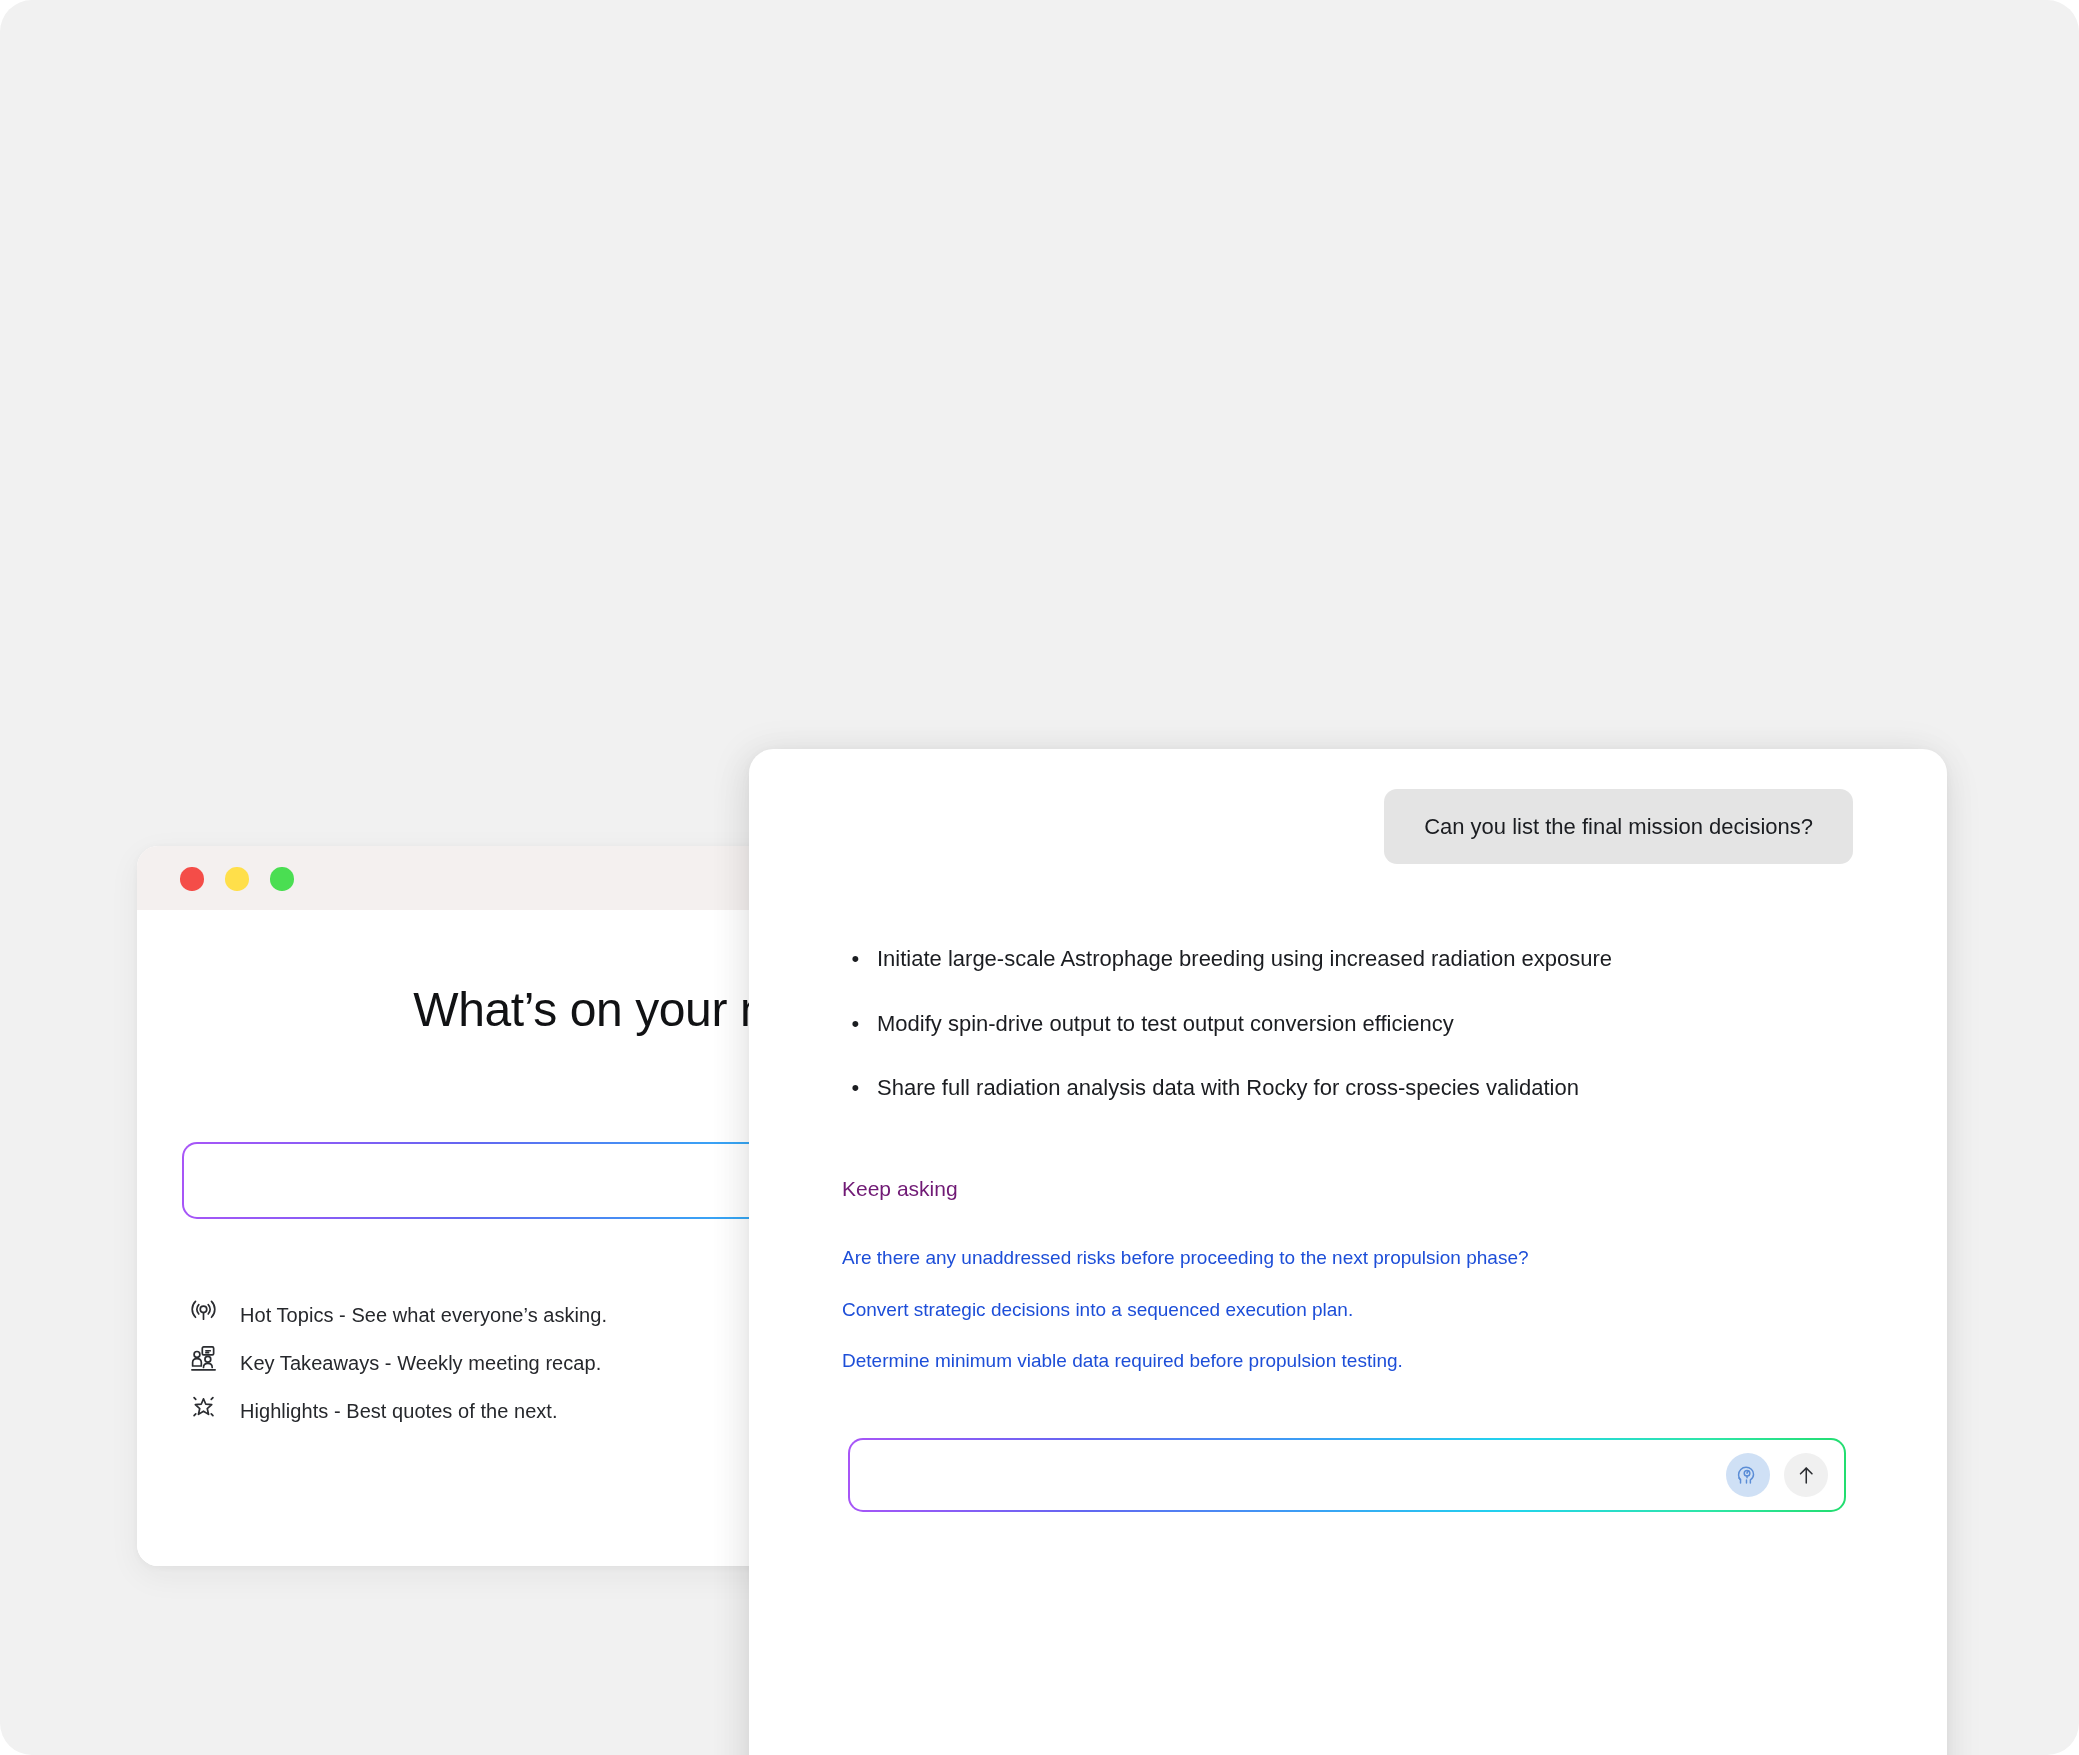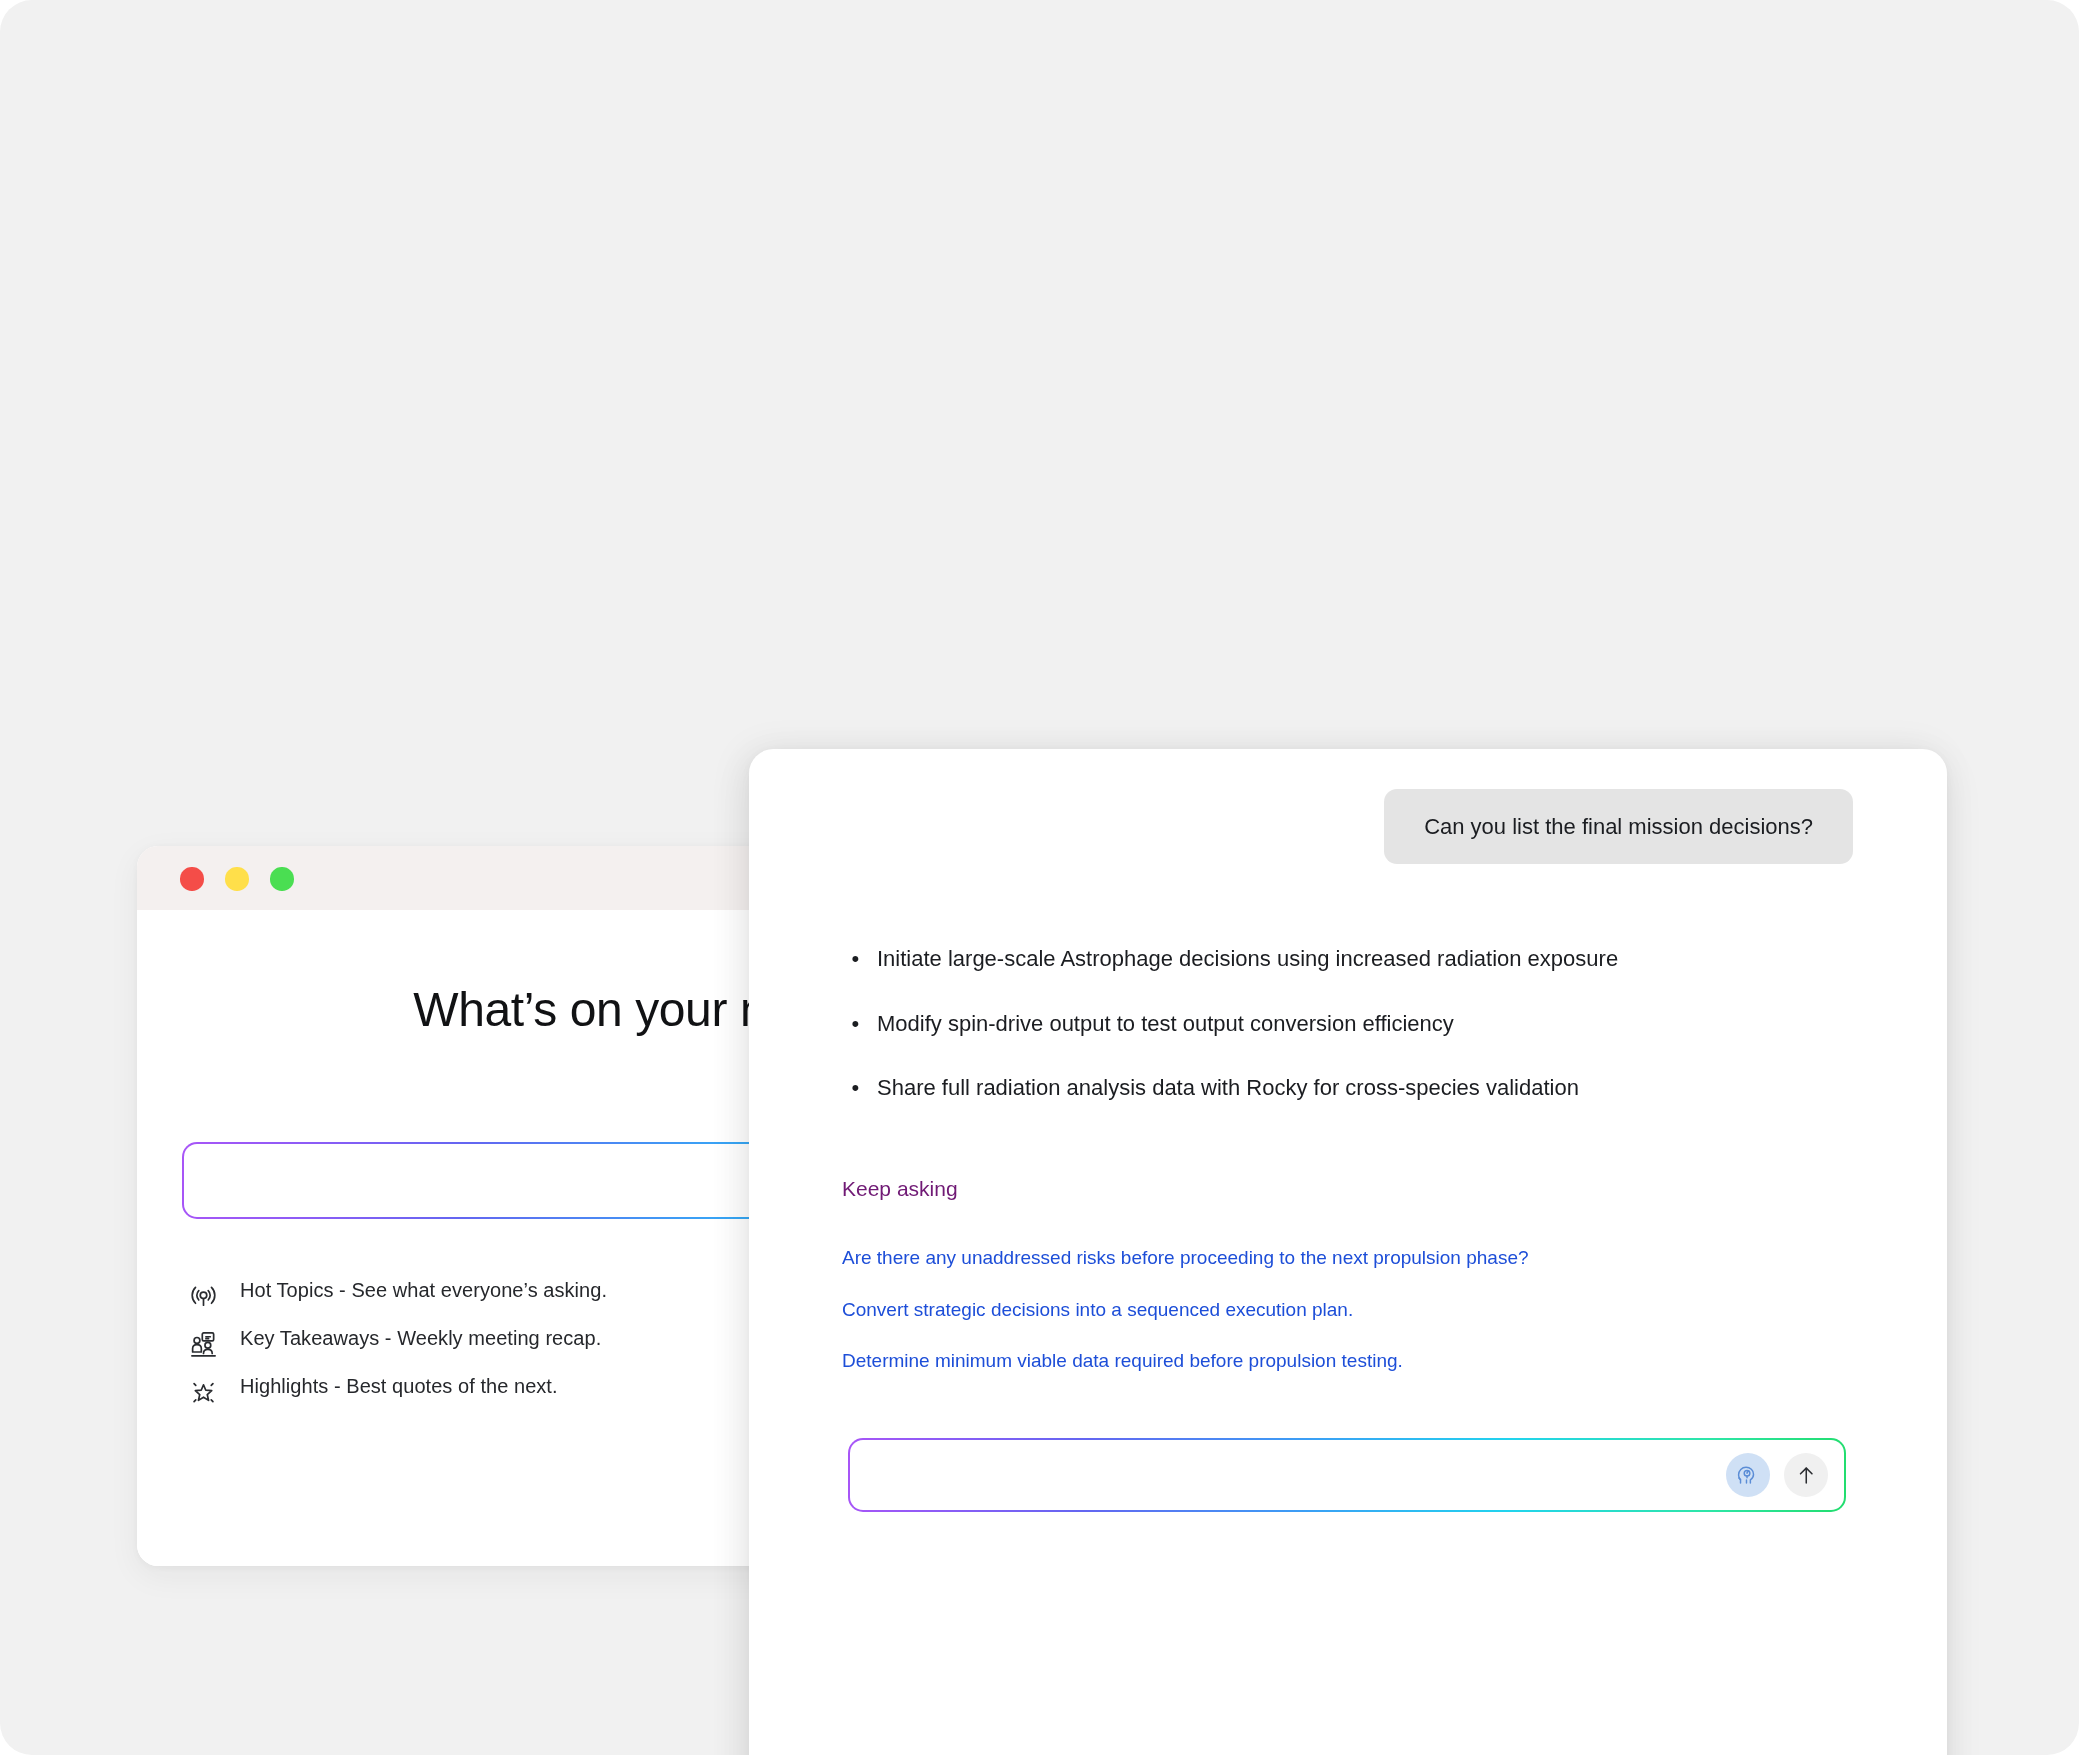--- a/index.html
+++ b/index.html
@@ -98,21 +98,21 @@
   }
 
   #left-list {
     position: absolute;
     left: 49px;
     top: 369px;
     width: 847px;
   }
   .left-list-item {
     display: flex;
-    align-items: flex-start;
+    align-items: flex-end;
     height: 48px;
     margin-bottom: 0px;
   }
   .left-list-item + .left-list-item { margin-top: 0px; }
   .lli-icon {
     width: 34px; height: 34px;
     flex: 0 0 34px;
     margin-right: 20px;
     display: flex;
     align-items: center;
@@ -306,21 +306,21 @@
     </div>
   </div>
 
   <div id="right-panel">
 
     <div id="user-bubble">Can you list the final mission decisions?</div>
 
     <div id="answer-list">
       <div class="answer-item">
         <span class="bullet">•</span>
-        <span>Initiate large-scale Astrophage decisions using increased radiation exposure</span>
+        <span>Initiate large-scale Astrophage breeding using increased radiation exposure</span>
       </div>
       <div class="answer-item">
         <span class="bullet">•</span>
         <span>Modify spin-drive output to test output conversion efficiency</span>
       </div>
       <div class="answer-item">
         <span class="bullet">•</span>
         <span>Share full radiation analysis data with Rocky for cross-species validation</span>
       </div>
     </div>

